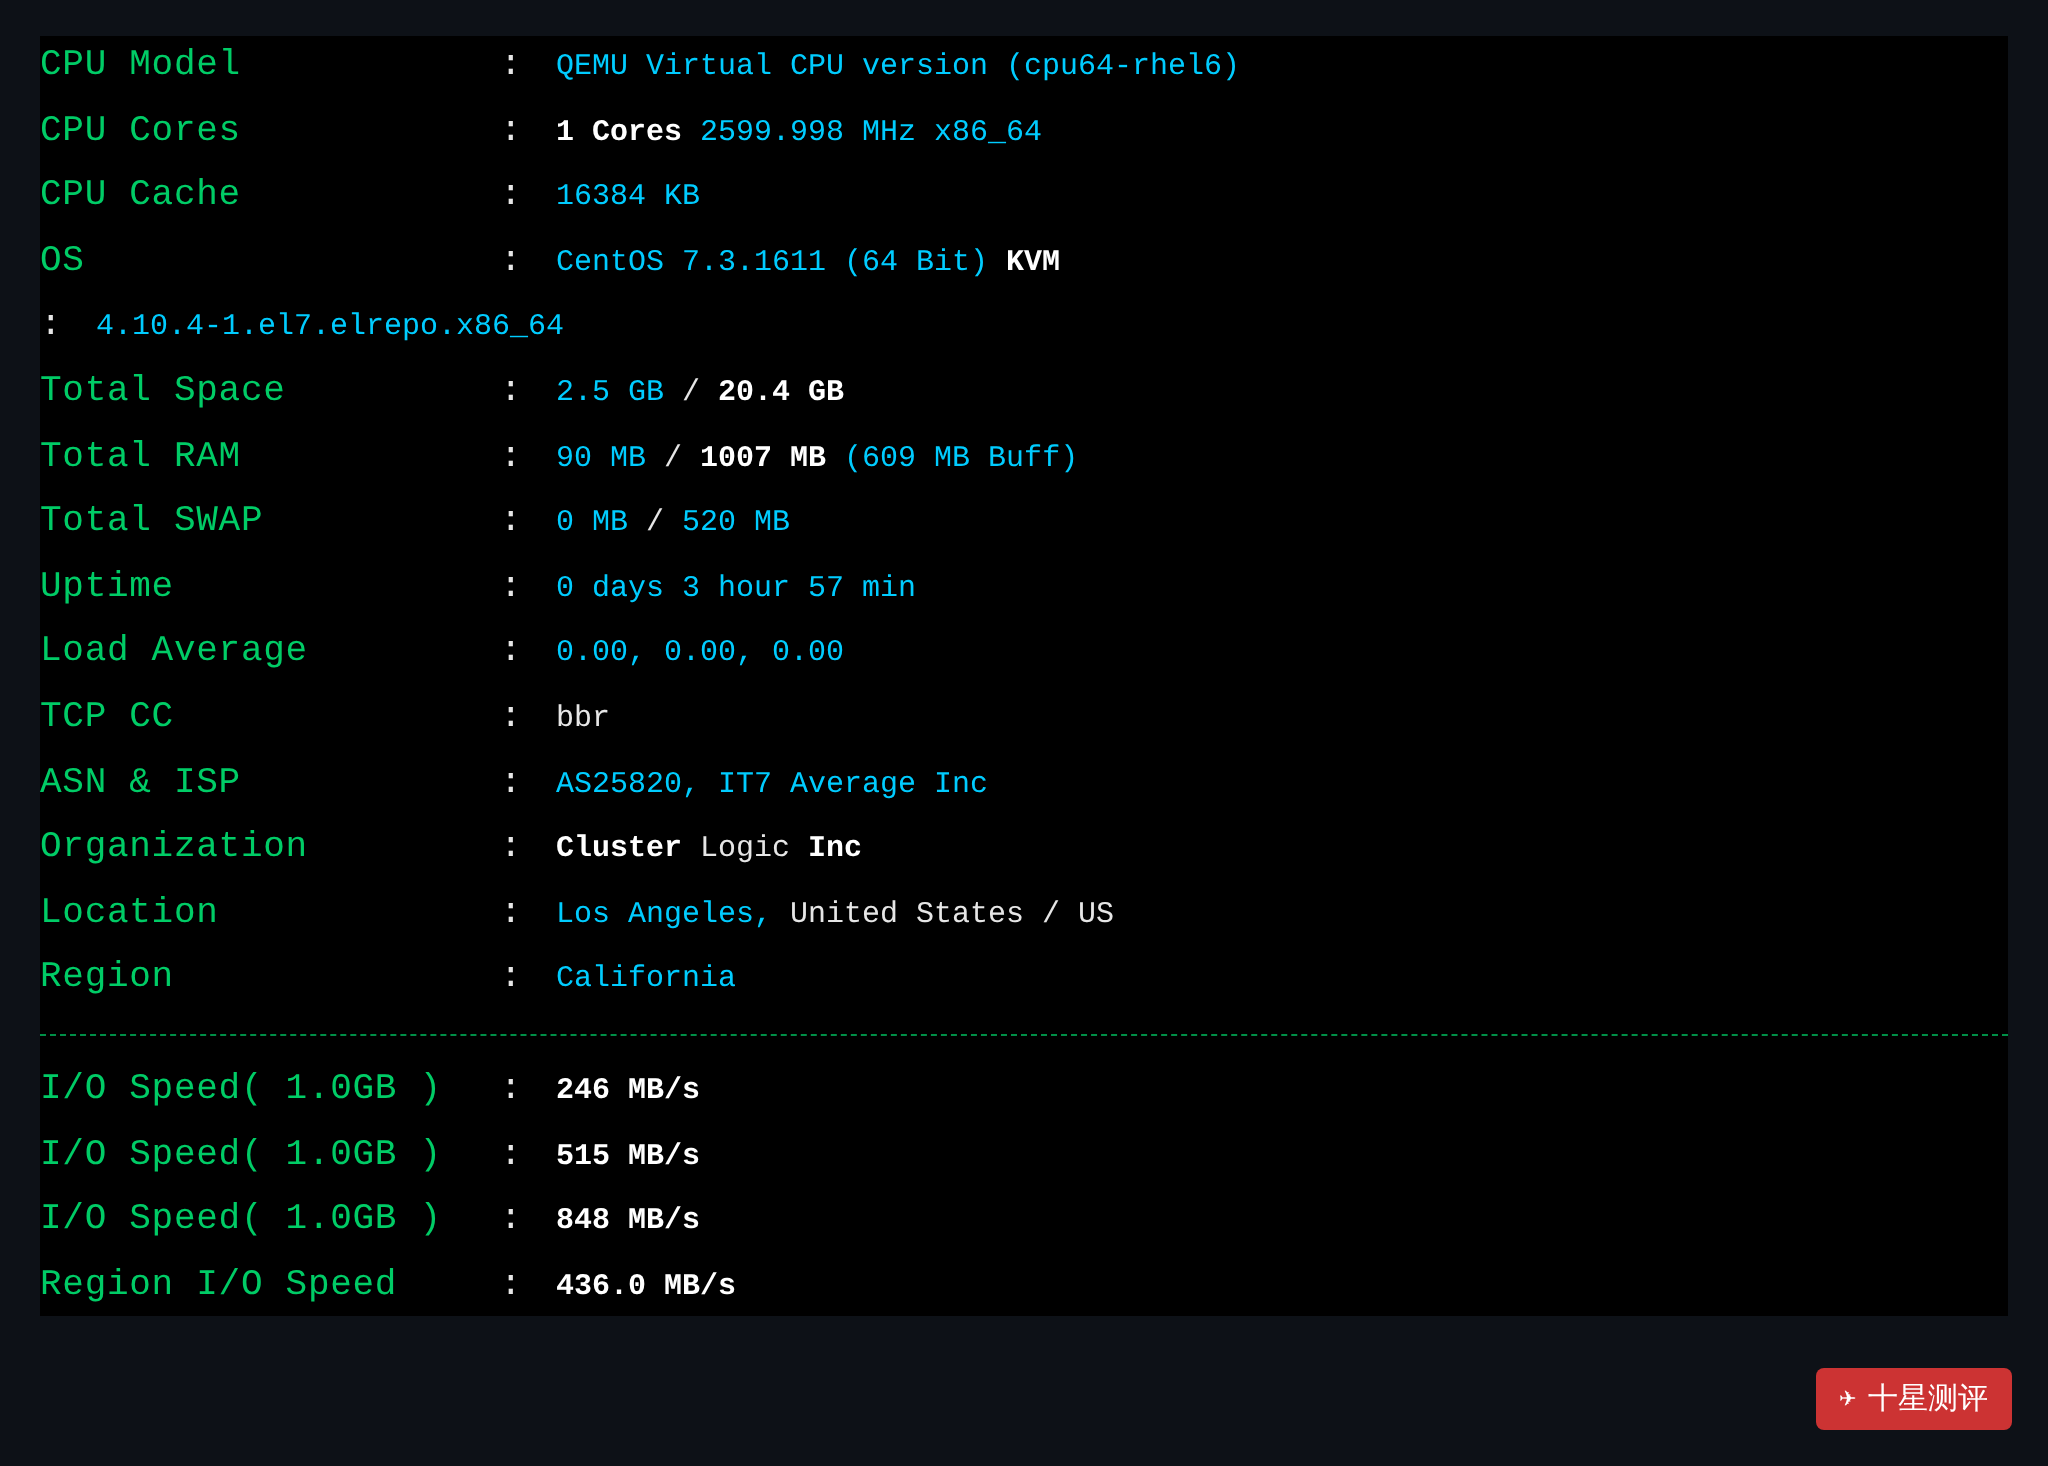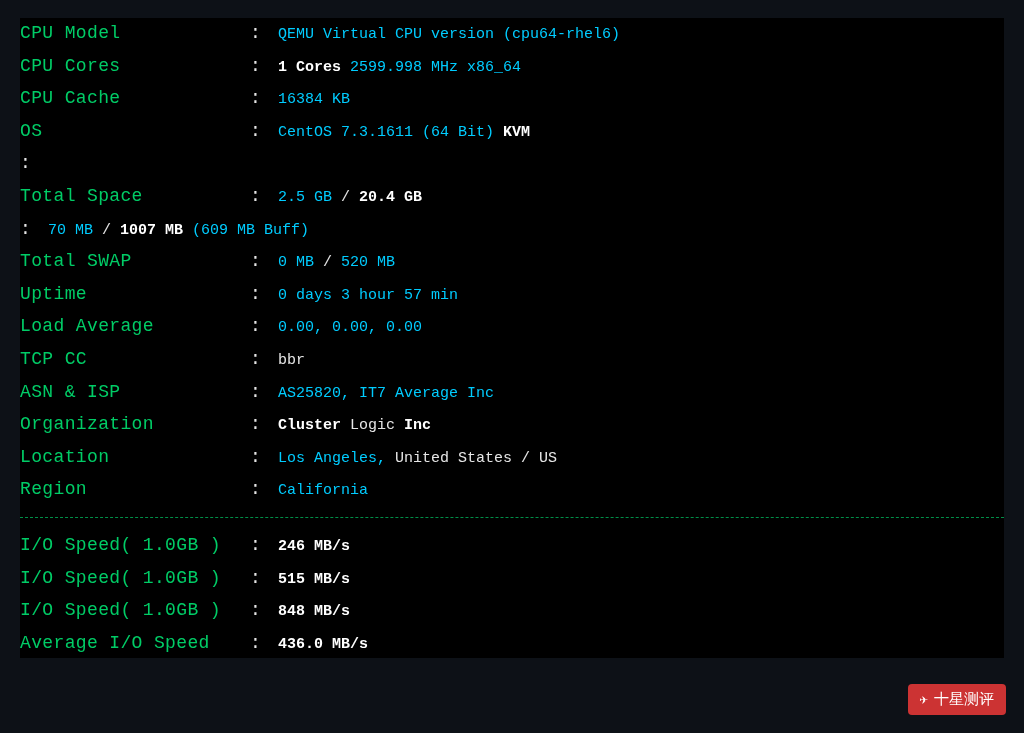--- a/index.html
+++ b/index.html
@@ -106,29 +106,31 @@
         <span class="colon">:</span>
         <span class="value"><span class="cyan">16384 KB</span></span>
       </div>
       <div class="info-row">
         <span class="label">OS</span>
         <span class="colon">:</span>
         <span class="value"><span class="cyan">CentOS 7.3.1611 (64 Bit) </span><span class="white-bold">KVM</span></span>
       </div>
       <div class="info-row">
         <span class="colon">:</span>
+        <span class="value"><span class="cyan">4.10.4-1.el7.elrepo.x86_64</span></span>
       </div>
       <div class="info-row">
         <span class="label">Total Space</span>
         <span class="colon">:</span>
         <span class="value"><span class="cyan">2.5 GB </span><span class="white">/ </span><span class="white-bold">20.4 GB</span></span>
       </div>
       <div class="info-row">
-        <span class="colon">:</span>
-        <span class="value"><span class="cyan">70 MB </span><span class="white">/ </span><span class="white-bold">1007 MB </span><span class="cyan">(609 MB Buff)</span></span>
+        <span class="label">Total RAM</span>
+        <span class="colon">:</span>
+        <span class="value"><span class="cyan">90 MB </span><span class="white">/ </span><span class="white-bold">1007 MB </span><span class="cyan">(609 MB Buff)</span></span>
       </div>
       <div class="info-row">
         <span class="label">Total SWAP</span>
         <span class="colon">:</span>
         <span class="value"><span class="cyan">0 MB </span><span class="white">/ </span><span class="cyan">520 MB</span></span>
       </div>
       <div class="info-row">
         <span class="label">Uptime</span>
         <span class="colon">:</span>
         <span class="value"><span class="cyan">0 days 3 hour 57 min</span></span>
@@ -177,21 +179,21 @@
         <span class="label">I/O Speed( 1.0GB )</span>
         <span class="colon">:</span>
         <span class="value"><span class="white-bold">515 MB/s</span></span>
       </div>
       <div class="info-row">
         <span class="label">I/O Speed( 1.0GB )</span>
         <span class="colon">:</span>
         <span class="value"><span class="white-bold">848 MB/s</span></span>
       </div>
       <div class="info-row">
-        <span class="label">Average I/O Speed</span>
+        <span class="label">Region I/O Speed</span>
         <span class="colon">:</span>
         <span class="value"><span class="white-bold">436.0 MB/s</span></span>
       </div>
     </div>
 </div>
 
 <div class="watermark">
   <span class="watermark-icon">✈</span>
   <span>十星测评</span>
 </div>

